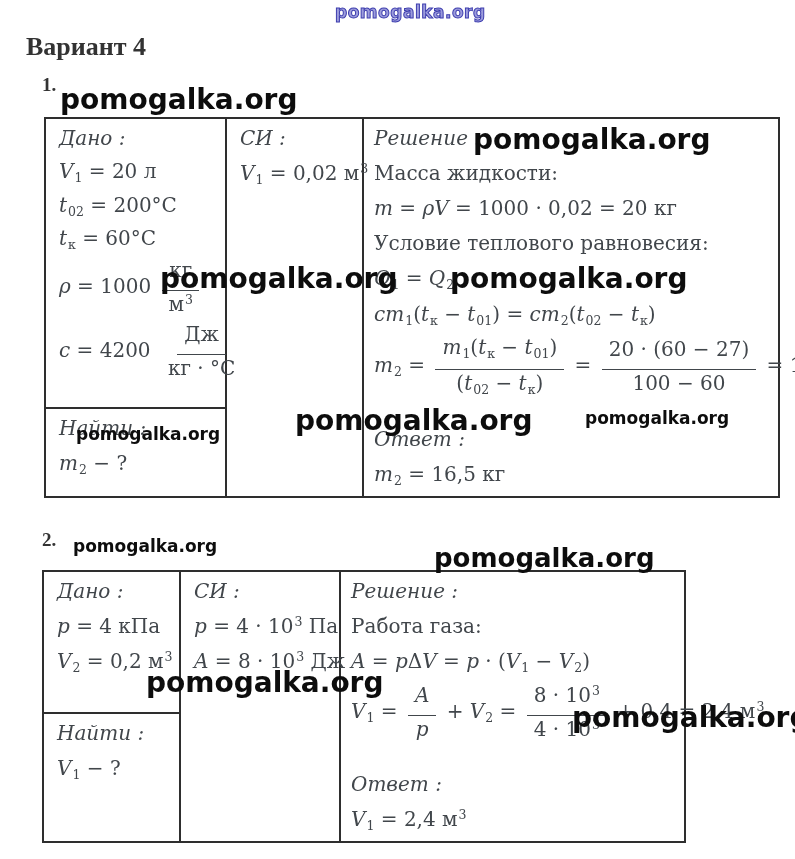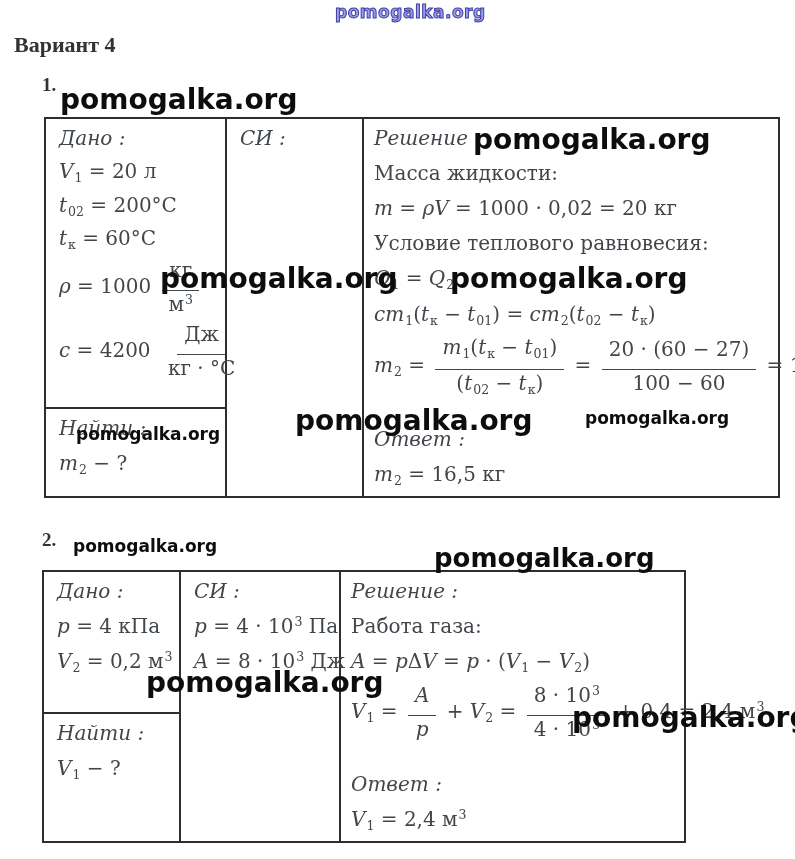--- a/index.html
+++ b/index.html
@@ -41,21 +41,21 @@
   .frac{
     display:inline-flex;flex-direction:column;align-items:center;
     vertical-align:middle;margin:0 4px;line-height:1.15;
   }
   .frac .fn{padding:0 7px 8px;border-bottom:1.6px solid #41464b;}
   .frac .fd{padding:2px 7px 0;}
 </style>
 </head>
 <body>
 
-<div class="abs page-head" style="left:14px;top:32px;font-size:22px;">Вариант 4</div>
+<div class="abs page-head" style="left:26px;top:32px;font-size:26px;">Вариант 4</div>
 <div class="abs page-head" style="left:42px;top:74px;font-size:19px;">1.</div>
 <div class="abs page-head" style="left:42px;top:529px;font-size:19px;">2.</div>
 
 <div>
     <span class="wm outline" style="left: 335px; top: 4px; font-size: 17px;">pomogalka.org</span>
     <span class="wm big" style="left: 60px; top: 86px; font-size: 28px;">pomogalka.org</span>
     <span class="wm big" style="left: 473px; top: 126px; font-size: 28px;">pomogalka.org</span>
     <span class="wm big" style="left: 160px; top: 265px; font-size: 28px;">pomogalka.org</span>
     <span class="wm big" style="left: 450px; top: 265px; font-size: 28px;">pomogalka.org</span>
     <span class="wm big" style="left: 295px; top: 407px; font-size: 28px;">pomogalka.org</span>
@@ -78,20 +78,21 @@
       <div class="line"><span class="it">t</span><sub>к</sub><span> = 60°C</span></div>
       <div class="line"><span class="it">ρ</span><span> = 1000 </span><span class="frac"><span class="fn"><span>кг</span></span><span class="fd"><span>м</span><sup>3</sup></span></span></div>
       <div class="line"><span class="it">c</span><span> = 4200 </span><span class="frac"><span class="fn"><span>Дж</span></span><span class="fd"><span>кг · °C</span></span></span></div>
     </div>
   <div class="cell" style="left:0;top:290px;width:179px;bottom:0;">
       <div class="line"><span class="it">Найти :</span></div>
       <div class="line"><span class="it">m</span><sub>2</sub><span> − ?</span></div>
     </div>
   <div class="cell" style="left:181px;top:0;width:135px;bottom:0;">
       <div class="line"><span class="it">СИ :</span></div>
+      <div class="line"><span class="it">V</span><sub>1</sub><span> = 0,02 м</span><sup>3</sup></div>
     </div>
   <div class="cell" style="left:318px;top:0;right:0;bottom:0;padding-left:10px;">
       <div class="line"><span class="it">Решение :</span></div>
       <div class="line"><span>Масса жидкости:</span></div>
       <div class="line"><span class="it">m</span><span> = </span><span class="it">ρV</span><span> = 1000 · 0,02 = 20 кг</span></div>
       <div class="line"><span>Условие теплового равновесия:</span></div>
       <div class="line"><span class="it">Q</span><sub>1</sub><span> = </span><span class="it">Q</span><sub>2</sub></div>
       <div class="line"><span class="it">cm</span><sub>1</sub><span>(</span><span class="it">t</span><sub>к</sub><span> − </span><span class="it">t</span><sub>01</sub><span>) = </span><span class="it">cm</span><sub>2</sub><span>(</span><span class="it">t</span><sub>02</sub><span> − </span><span class="it">t</span><sub>к</sub><span>)</span></div>
       <div class="line"><span class="it">m</span><sub>2</sub><span> = </span><span class="frac"><span class="fn"><span class="it">m</span><sub>1</sub><span>(</span><span class="it">t</span><sub>к</sub><span> − </span><span class="it">t</span><sub>01</sub><span>)</span></span><span class="fd"><span>(</span><span class="it">t</span><sub>02</sub><span> − </span><span class="it">t</span><sub>к</sub><span>)</span></span></span><span> = </span><span class="frac"><span class="fn"><span>20 · (60 − 27)</span></span><span class="fd"><span>100 − 60</span></span></span><span> = 16,5 кг</span></div>
       <div class="line mt30"><span class="it">Ответ :</span></div>

